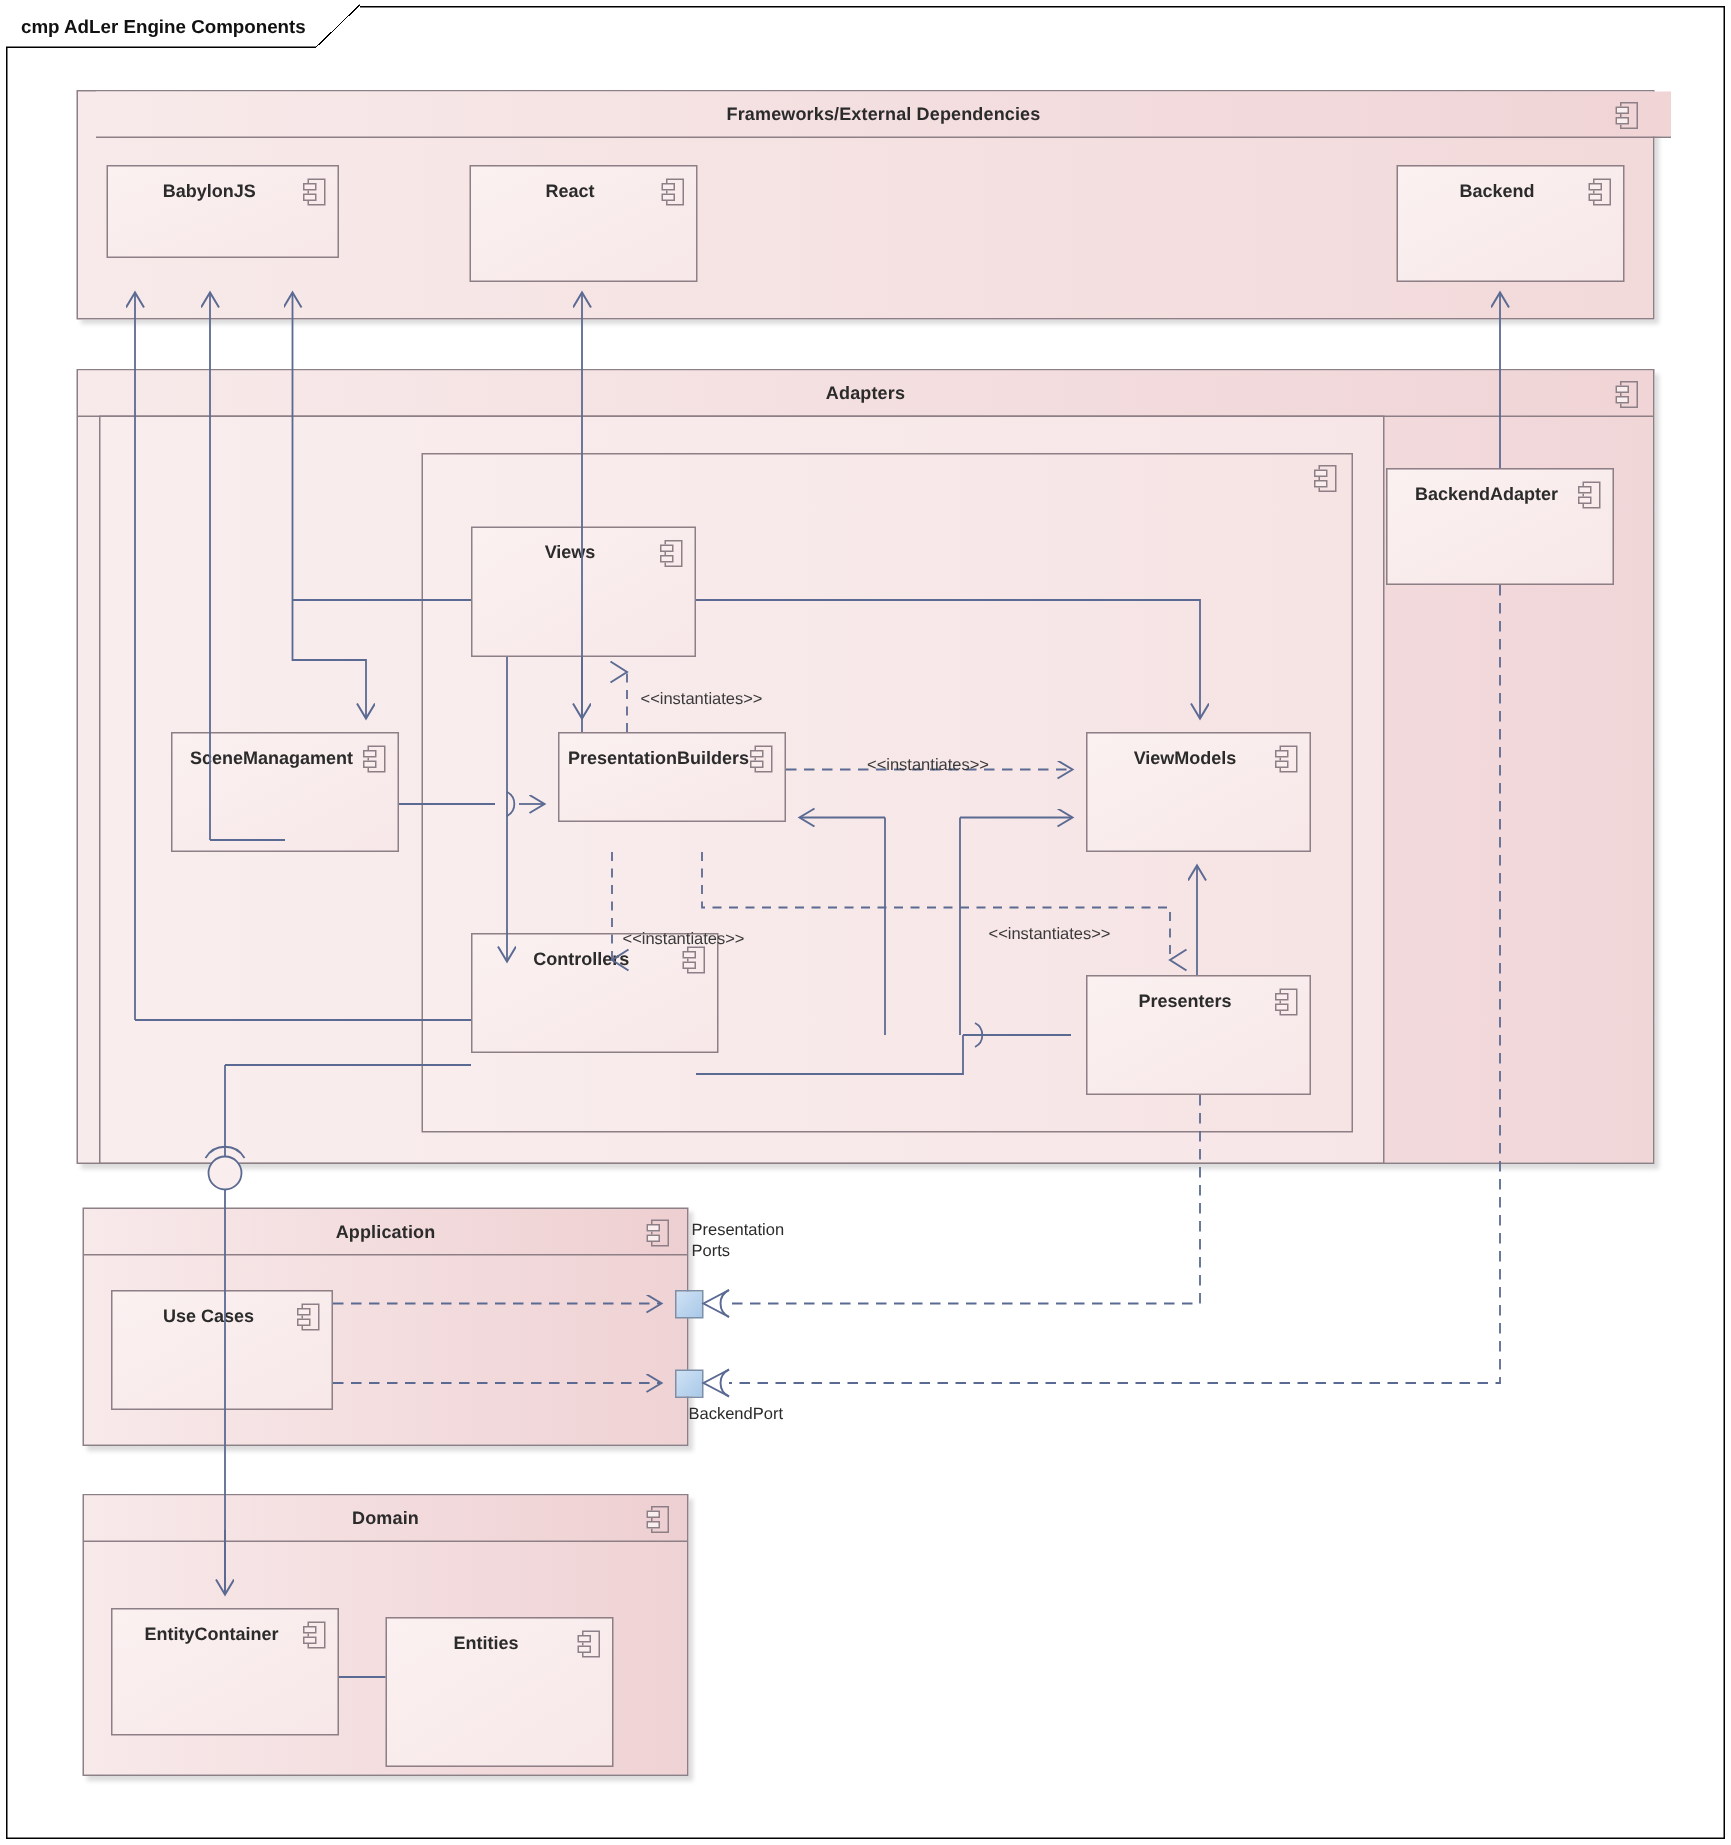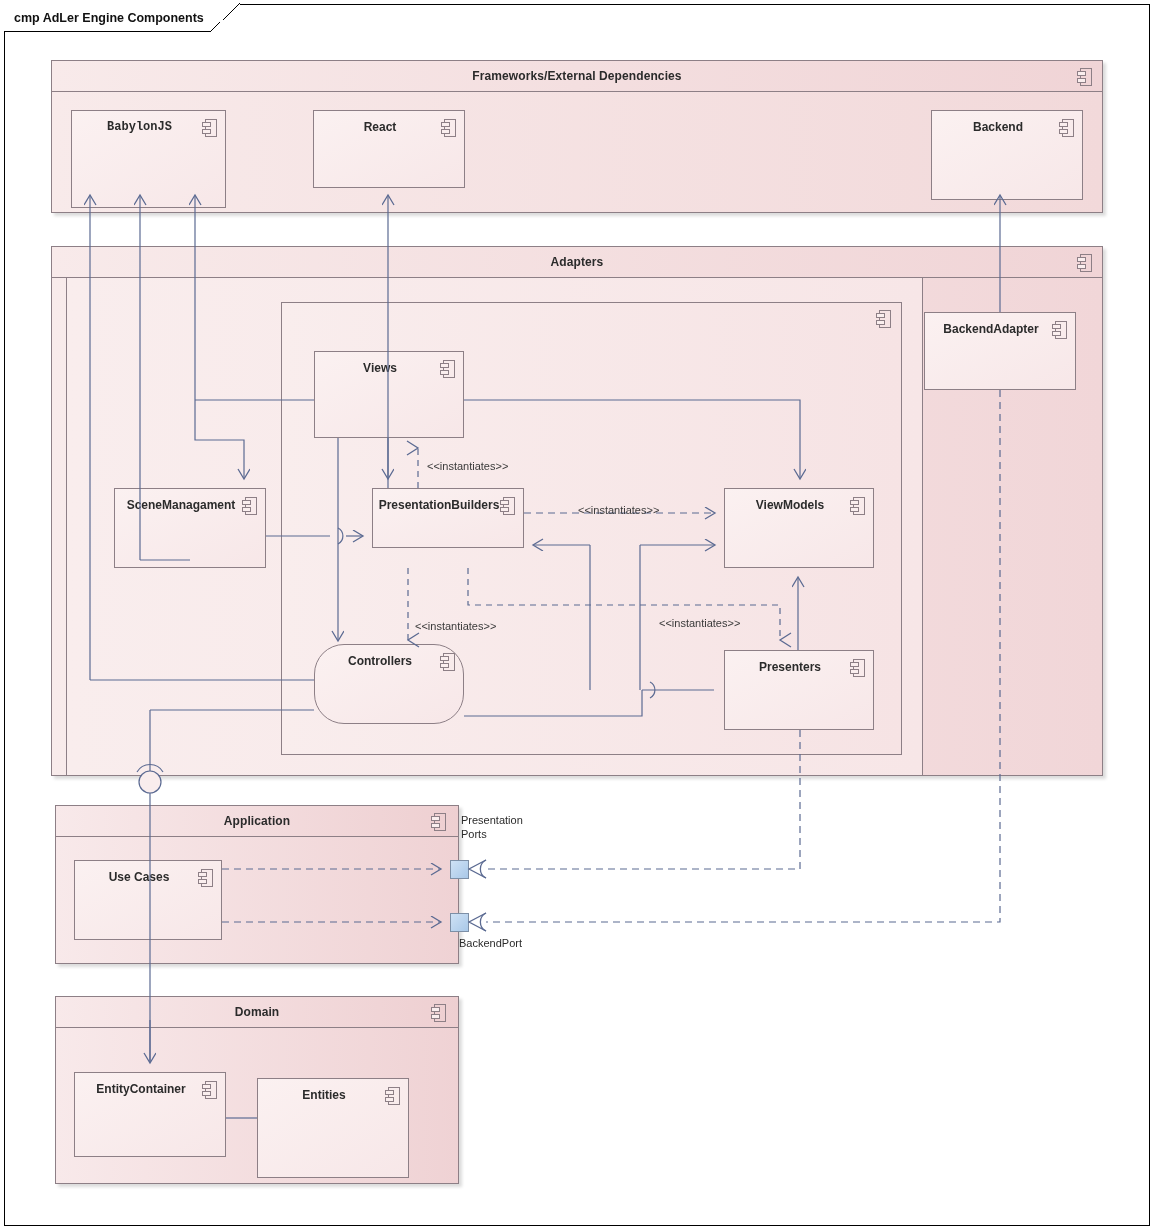--- a/index.html
+++ b/index.html
@@ -153,49 +153,49 @@
 <body>
 
 <div id="canvas">
 
   <div class="frame-border"></div>
   <div class="frame-tab" id="frameTab" style="width: 236px;">
     <span class="frame-tab-label">cmp AdLer Engine Components</span>
   </div>
 
   <div class="pkg pkg-grad-a" style="left:51px; top:60px; width:1052px; height:153px;">
-    <div class="pkg-head pkg-head-grad" style="width:1050px;">
+    <div class="pkg-head pkg-head-grad" style="width:1050px;margin-left:12px;">
       <span>Frameworks/External Dependencies</span>
     </div>
     <div class="cmp-icon" style="right:10px; top:7px;">
       <div class="body"></div>
         <div class="tab1"></div>
         <div class="tab2"></div>
     </div>
   </div>
 
-  <div class="cmp" style="left:71px; top:110px; width:155px; height:98px;font-family:Liberation Mono, monospace;">
+  <div class="cmp" style="left:71px; top:110px; width:155px; height:62px;">
     <span class="cmp-label">BabylonJS</span>
     <div class="cmp-icon" style="right:8px; top:8px;">
       <div class="body"></div>
         <div class="tab1"></div>
         <div class="tab2"></div>
     </div>
   </div>
 
   <div class="cmp" style="left:313px; top:110px; width:152px; height:78px;">
     <span class="cmp-label">React</span>
     <div class="cmp-icon" style="right:8px; top:8px;">
       <div class="body"></div>
         <div class="tab1"></div>
         <div class="tab2"></div>
     </div>
   </div>
 
-  <div class="cmp" style="left:931px; top:110px; width:152px; height:90px;padding-left:13px;">
+  <div class="cmp" style="left:931px; top:110px; width:152px; height:78px;padding-left:13px;">
     <span class="cmp-label">Backend</span>
     <div class="cmp-icon" style="right:8px; top:8px;">
       <div class="body"></div>
         <div class="tab1"></div>
         <div class="tab2"></div>
     </div>
   </div>
 
   <div class="pkg pkg-grad-b" style="left:51px; top:246px; width:1052px; height:530px;">
     <div class="pkg-head pkg-head-grad" style="width:1050px;">
@@ -259,21 +259,21 @@
 
   <div class="cmp" style="left:724px; top:488px; width:150px; height:80px;">
     <span class="cmp-label">ViewModels</span>
     <div class="cmp-icon" style="right:8px; top:8px;">
       <div class="body"></div>
         <div class="tab1"></div>
         <div class="tab2"></div>
     </div>
   </div>
 
-  <div class="cmp" style="left:314px; top:644px; width:150px; height:80px;border-radius:30px;">
+  <div class="cmp" style="left:314px; top:622px; width:165px; height:80px;">
     <span class="cmp-label">Controllers</span>
     <div class="cmp-icon" style="right:8px; top:8px;">
       <div class="body"></div>
         <div class="tab1"></div>
         <div class="tab2"></div>
     </div>
   </div>
 
   <div class="cmp" style="left:724px; top:650px; width:150px; height:80px;">
     <span class="cmp-label">Presenters</span>

